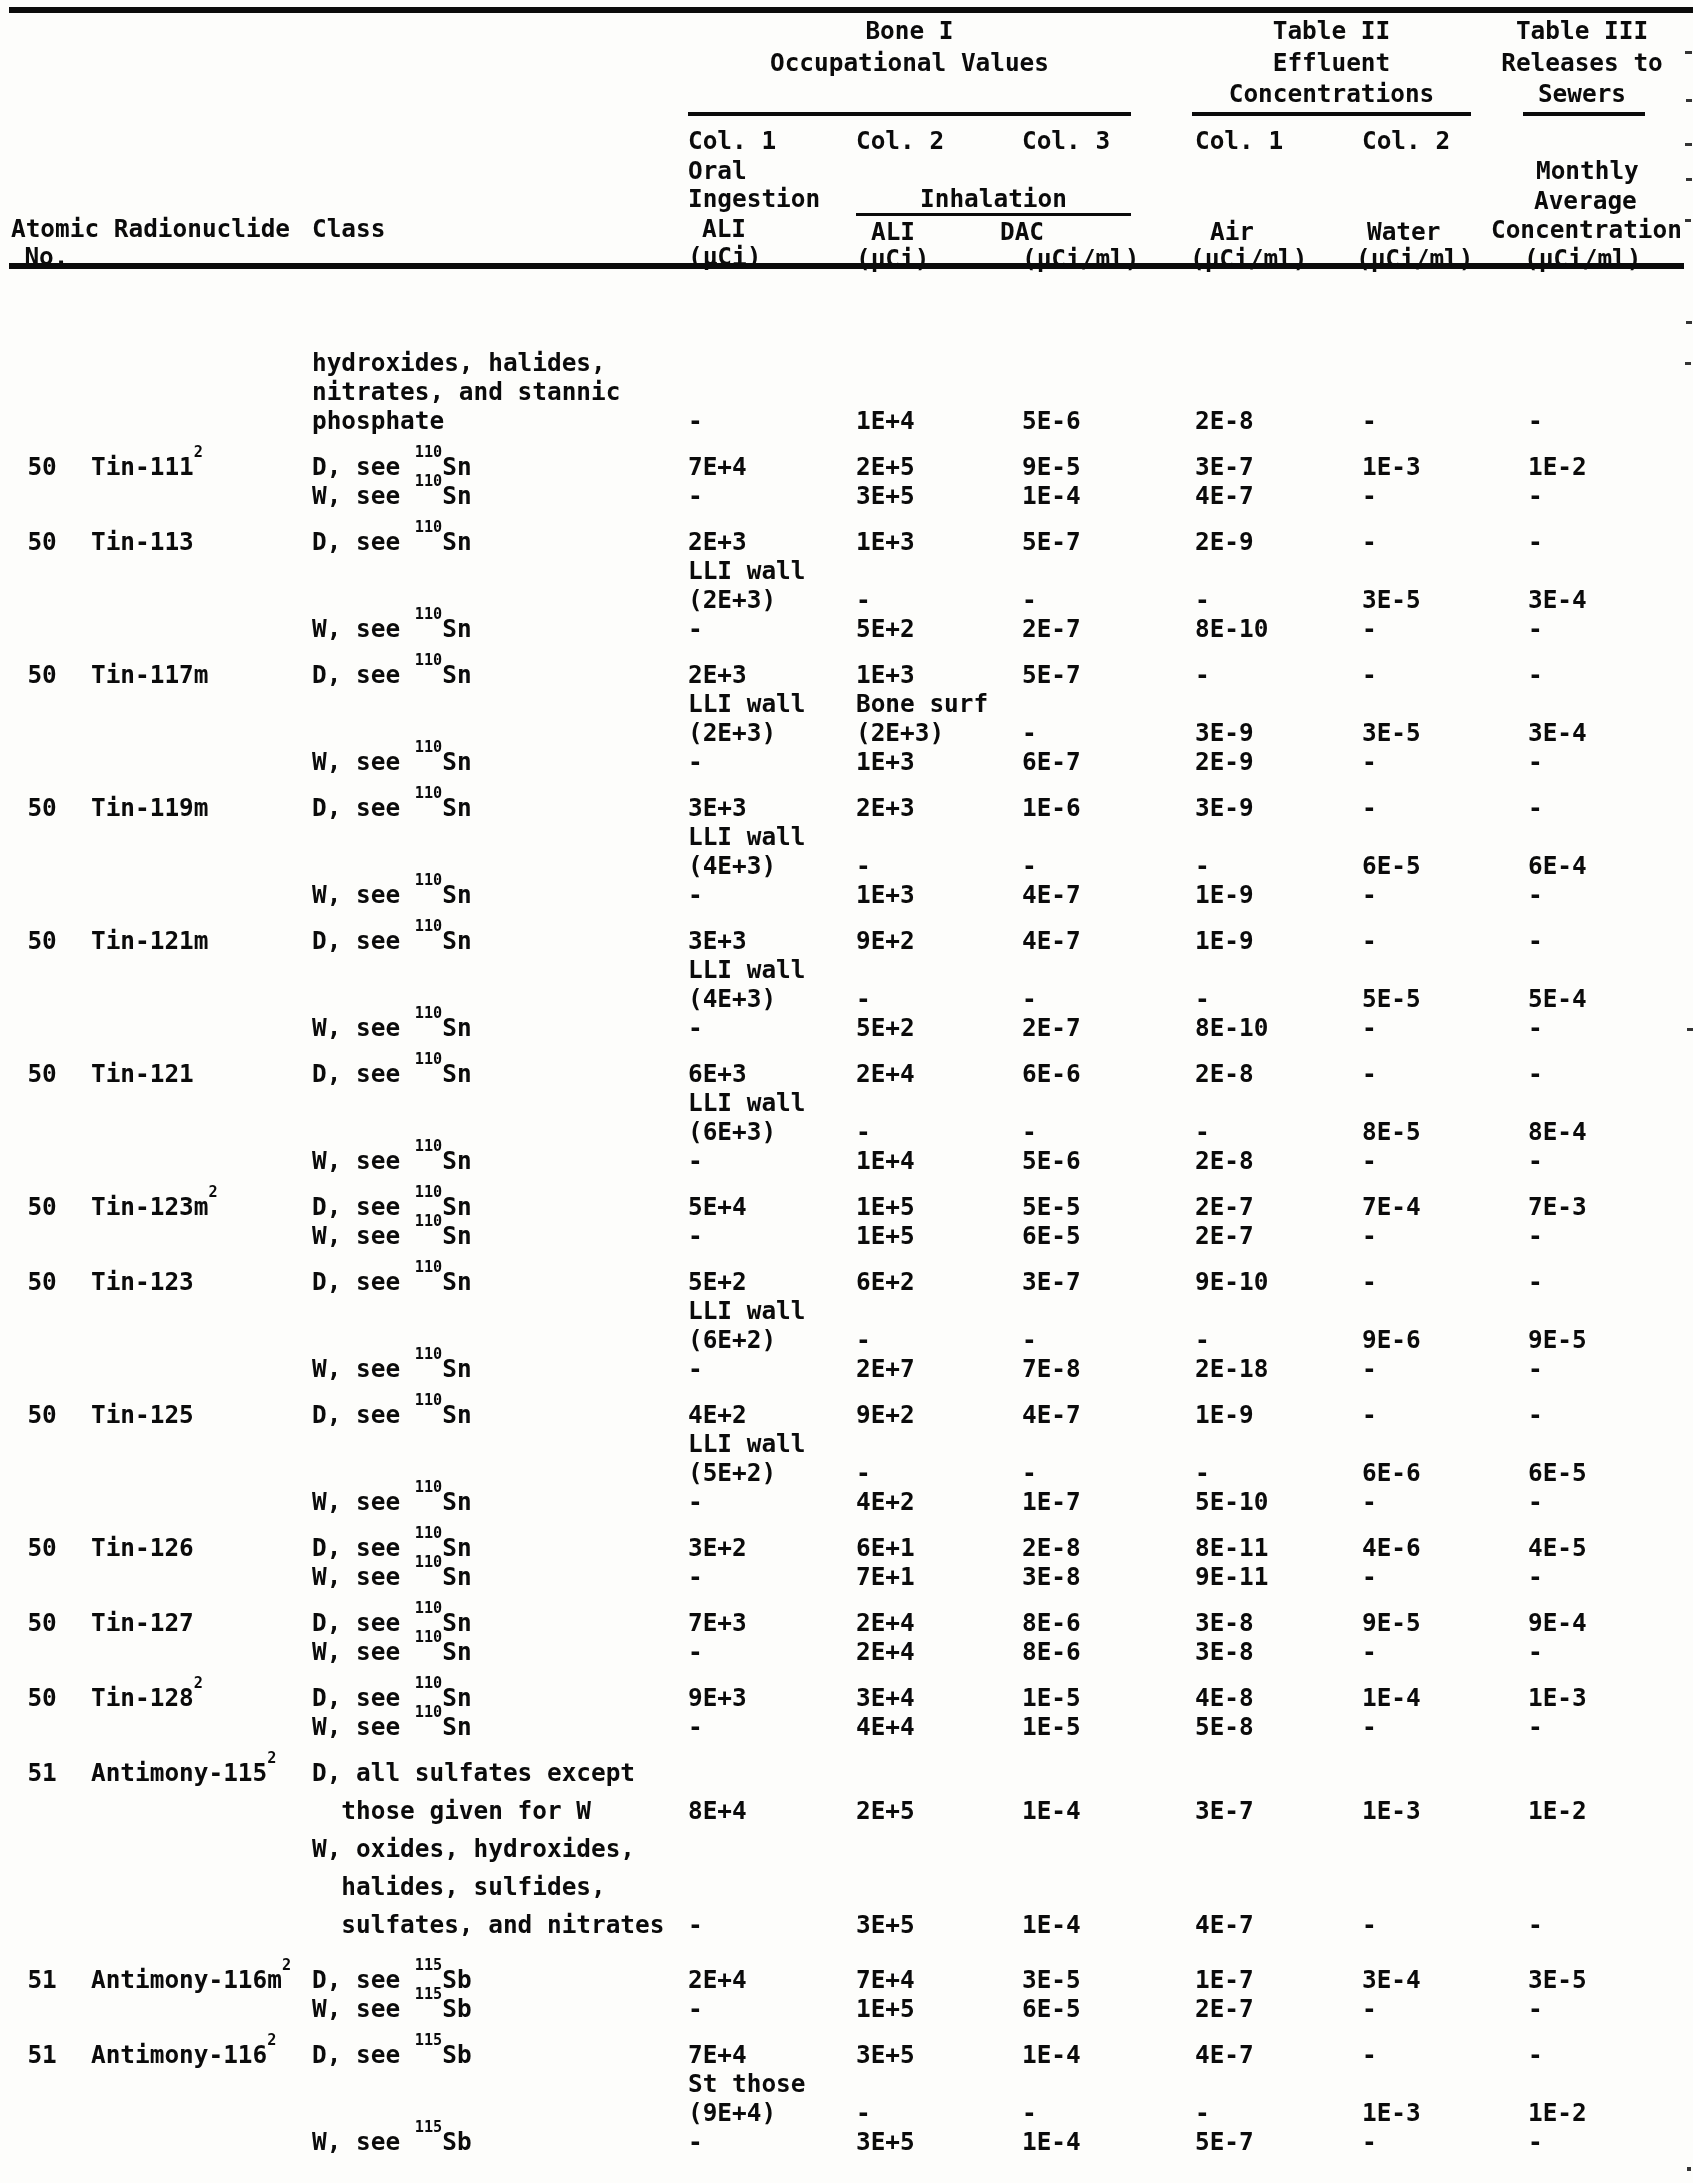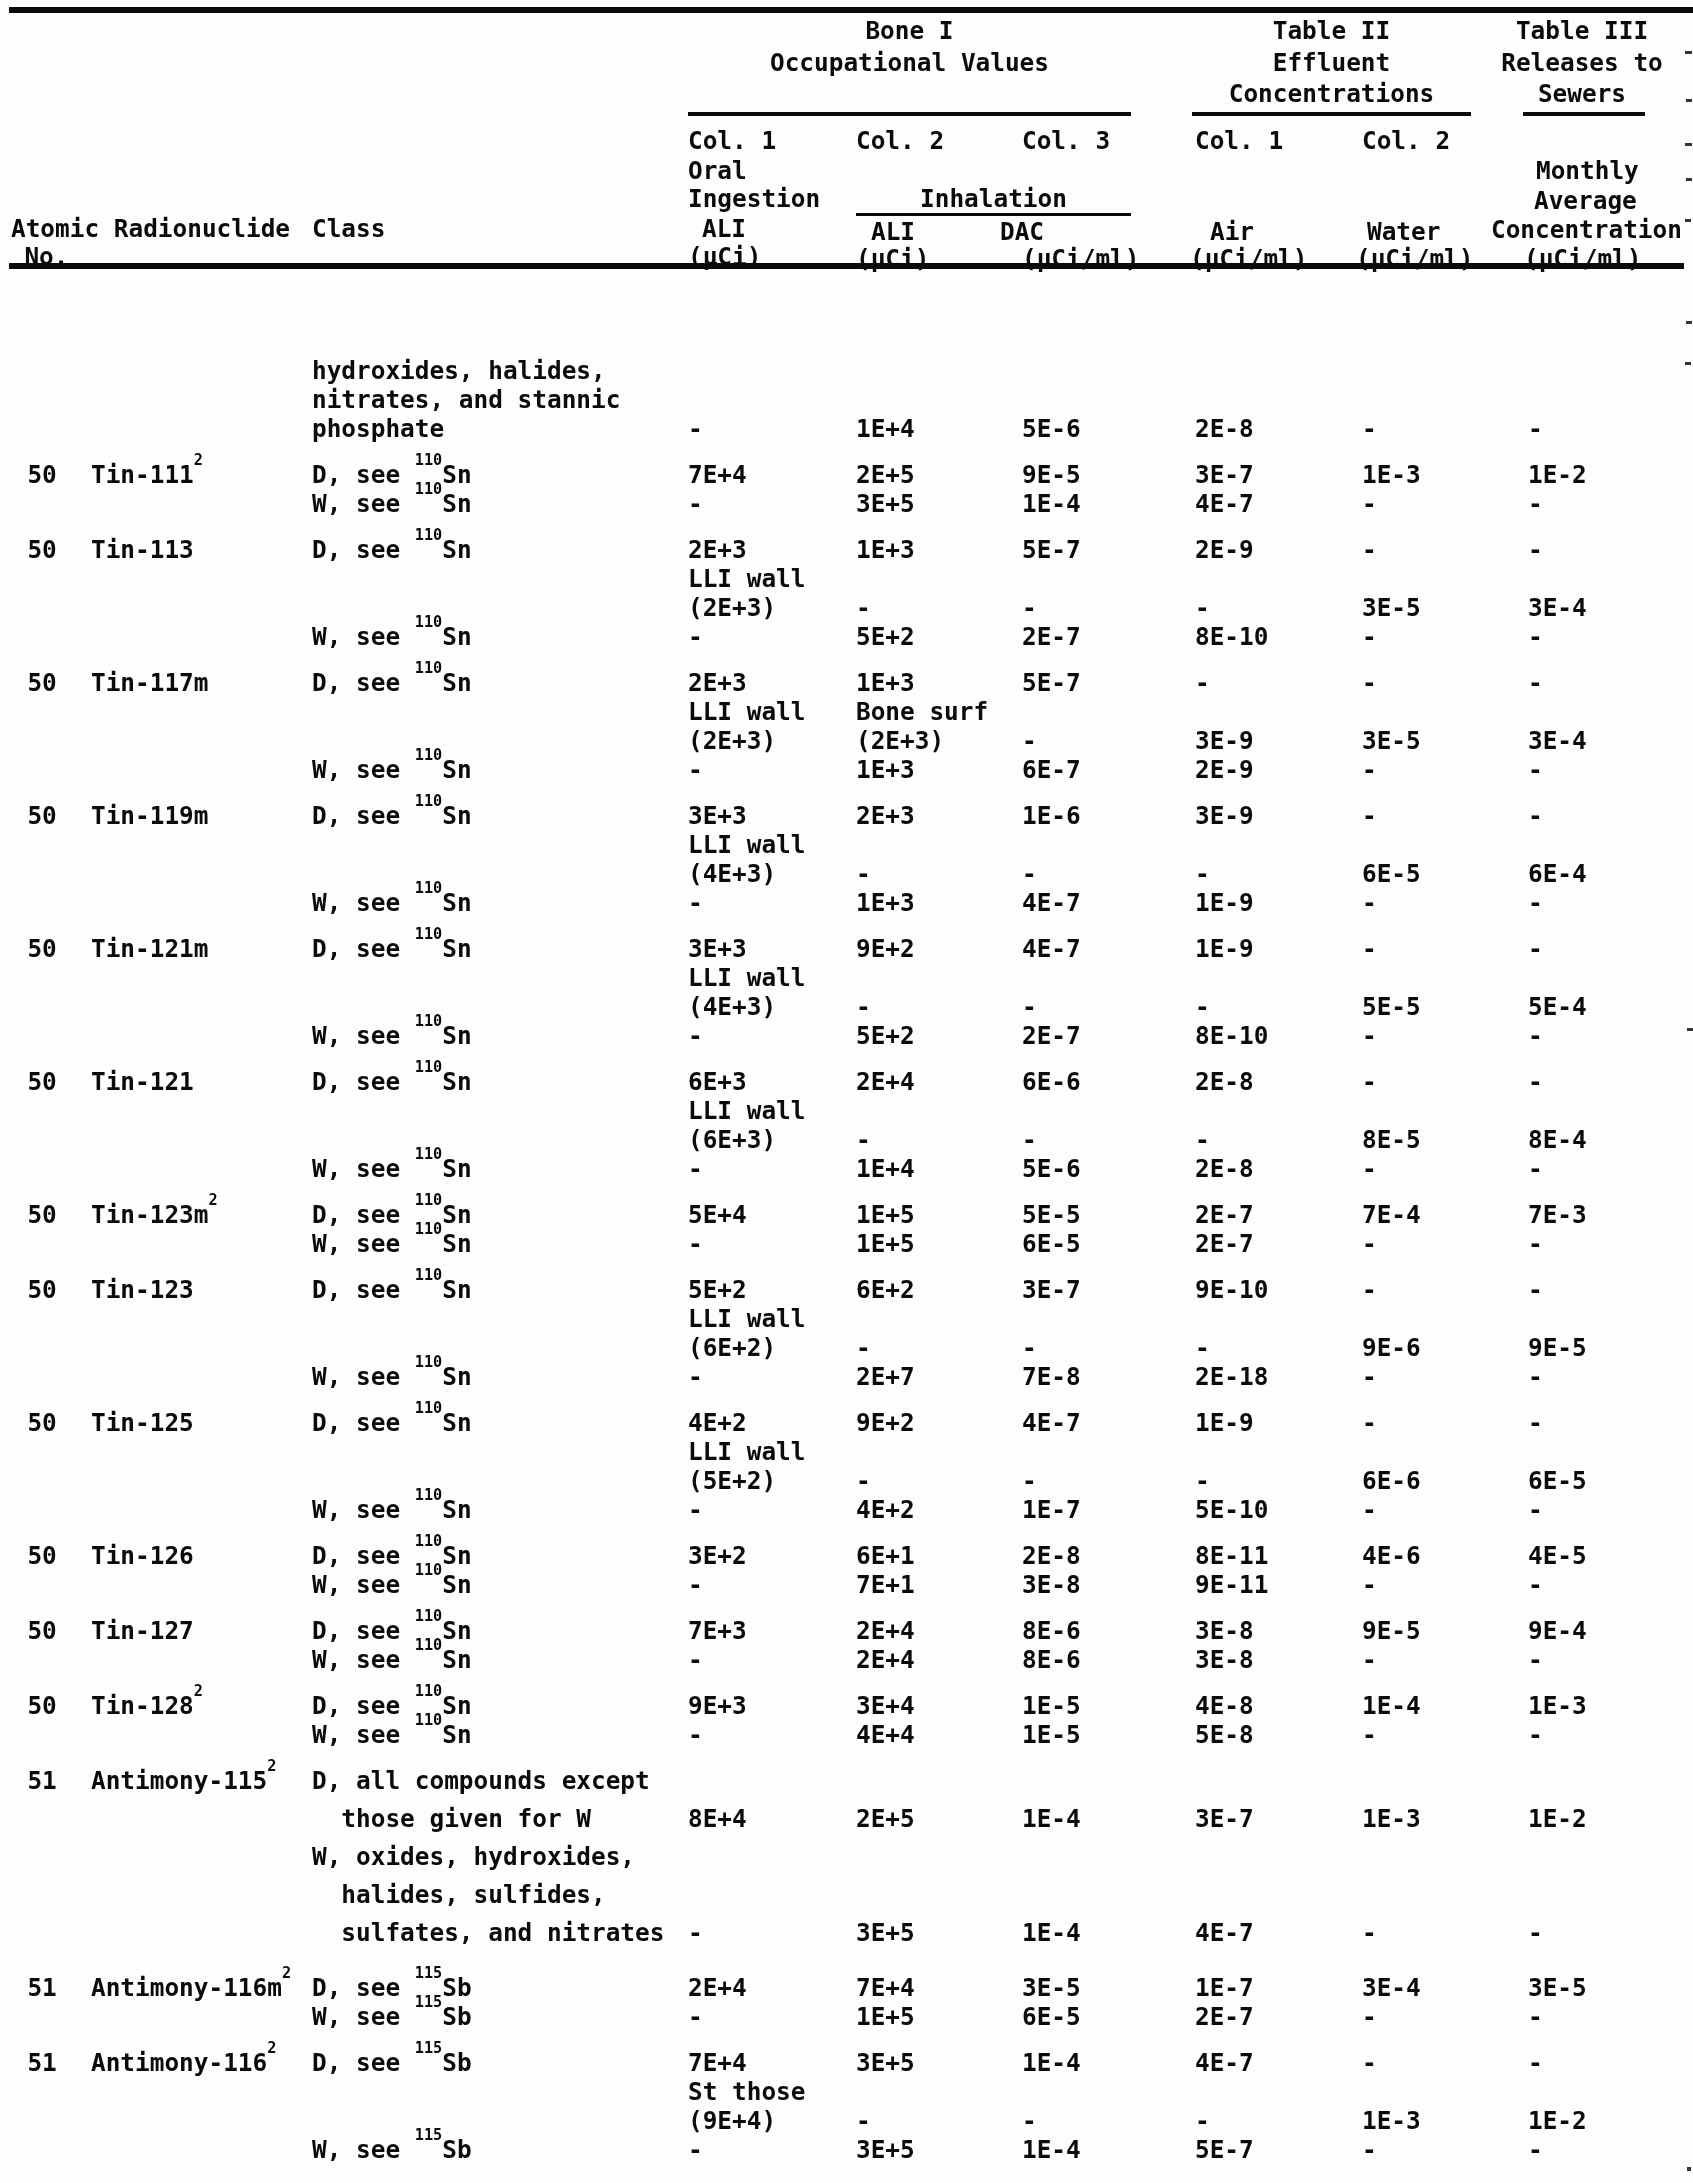--- a/index.html
+++ b/index.html
@@ -12,21 +12,21 @@
     font-size:24.4px;
     position:relative;
     overflow:hidden;
   }
   .abs{position:absolute;white-space:pre;line-height:27px}
   .center{text-align:center}
   .rule{position:absolute;background:#0b0b0b}
   
   #tbody{position:absolute;left:0;top:341px;width:1694px}
   .blk{position:relative;margin-top:17px}
-  .blk:first-child{margin-top:16px}
+  .blk:first-child{margin-top:8px}
   .row{position:relative;height:29px}
   .row.tall{height:38px}
   .cell{position:absolute;top:0;white-space:pre;line-height:27px}
   sup.sp{font-size:15.2px;position:relative;top:-8.5px;line-height:0}
   .tick{position:absolute;background:#111;opacity:.85}
 </style>
 </head>
 <body>
 
 <div class="rule" style="left:8.5px;top:7.3px;width:1685px;height:5.5px"></div>
@@ -446,21 +446,21 @@
         <span class="cell" style="left: 1022px;">1E-5</span>
         <span class="cell" style="left: 1195px;">5E-8</span>
         <span class="cell" style="left: 1362px;">-</span>
         <span class="cell" style="left: 1528px;">-</span>
       </div>
     </div>
     <div class="blk">
       <div class="row tall">
         <span class="cell" style="left: 27.4px;">51</span>
         <span class="cell" style="left: 91px;">Antimony-115<sup class="sp">2</sup></span>
-        <span class="cell" style="left: 312px;">D, all compounds except</span>
+        <span class="cell" style="left: 312px;">D, all sulfates except</span>
       </div>
       <div class="row tall">
         <span class="cell" style="left: 312px;">  those given for W</span>
         <span class="cell" style="left: 688px;">8E+4</span>
         <span class="cell" style="left: 856px;">2E+5</span>
         <span class="cell" style="left: 1022px;">1E-4</span>
         <span class="cell" style="left: 1195px;">3E-7</span>
         <span class="cell" style="left: 1362px;">1E-3</span>
         <span class="cell" style="left: 1528px;">1E-2</span>
       </div>

